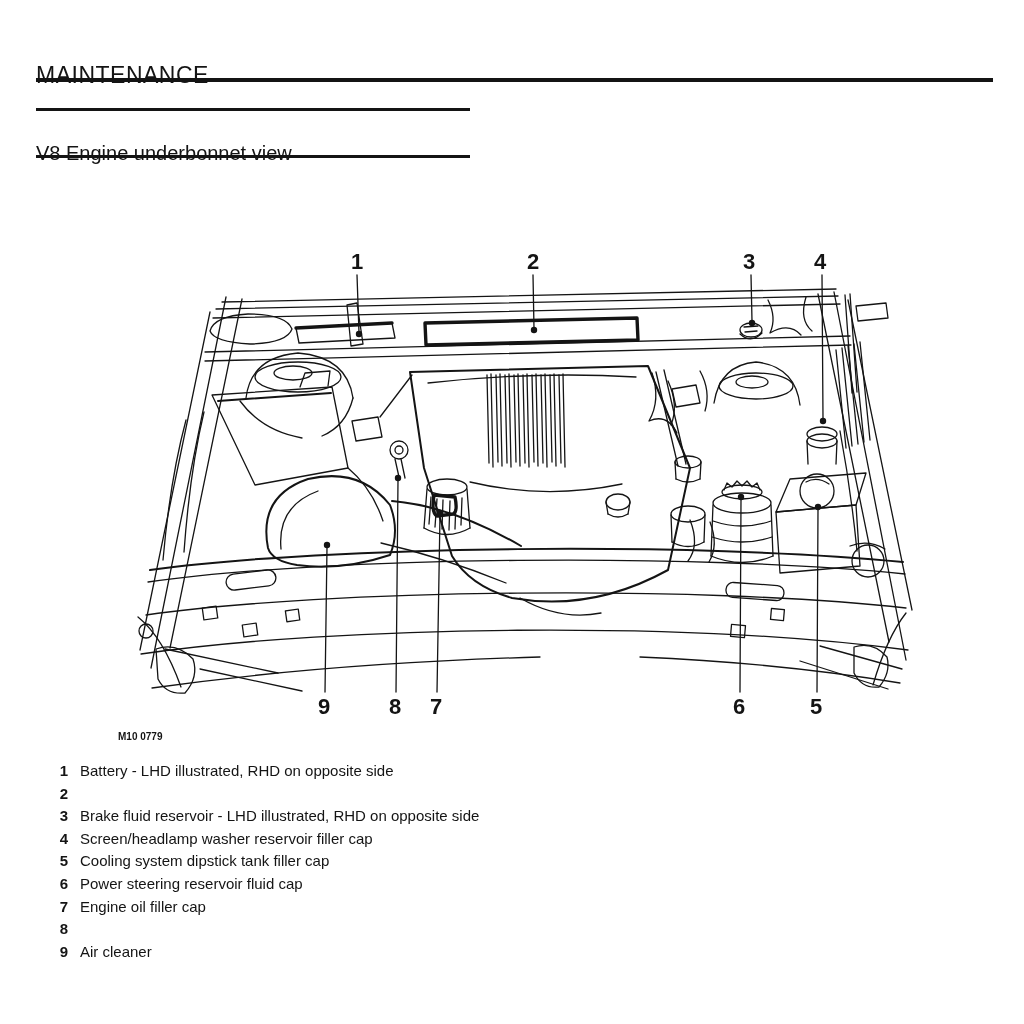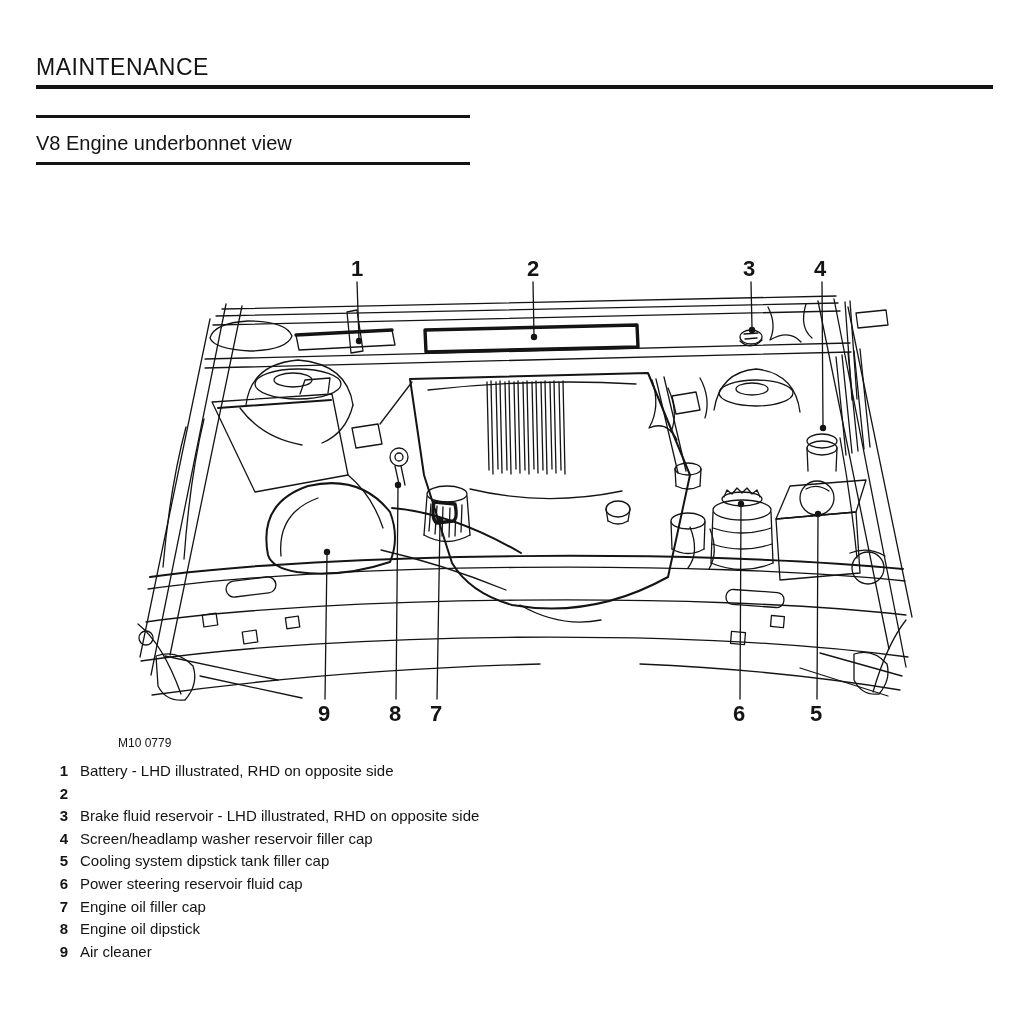--- a/index.html
+++ b/index.html
@@ -2,29 +2,29 @@
 <html style="--ink: #141414; --paper: #ffffff;"><head>
 <meta charset="utf-8">
 <style>
   html,body{margin:0;padding:0;}
   body{
     width:1024px;height:1024px;position:relative;overflow:hidden;
     background:var(--paper,#fff);color:var(--ink,#111);
     font-family:"Liberation Sans",sans-serif;
     -webkit-font-smoothing:antialiased;
   }
-  .abs{position:absolute;margin-top:7px;}
+  .abs{position:absolute;}
   #page-title{left:36px;top:49px;font-size:23px;line-height:23px;font-weight:400;letter-spacing:.5px;}
   .rule{background:var(--ink,#111);}
   #rule-top{left:36px;top:78px;width:957px;height:4px;}
   #rule-a{left:36px;top:108px;width:434px;height:3px;}
   #rule-b{left:36px;top:155px;width:434px;height:3px;}
   #section-title{left:36px;top:126px;font-size:20px;line-height:20px;font-weight:400;}
   #figure-wrap{left:120px;top:240px;width:800px;height:480px;}
-  #figure-caption{left:118px;top:729px;font-size:12px;line-height:15px;font-weight:400;}
+  #figure-caption{left:118px;top:729px;font-size:10px;line-height:15px;font-weight:700;}
   #legend{left:44px;top:760px;width:460px;list-style:none;margin:0;padding:0;}
   #legend li{
     display:grid;grid-template-columns:24px 412px;column-gap:12px;
     font-size:15px;line-height:22.6px;
   }
   #legend .num{font-weight:700;text-align:right;}
   svg *{vector-effect:none;}
   svg path,svg line,svg rect,svg circle,svg ellipse{
     fill:none;stroke:var(--ink,#111);stroke-width:1.3;
     stroke-linecap:round;stroke-linejoin:round;
@@ -305,19 +305,18 @@
   <li>
       <span class="num">6</span>
       <span class="txt">Power steering reservoir fluid cap</span>
     </li>
   <li>
       <span class="num">7</span>
       <span class="txt">Engine oil filler cap</span>
     </li>
   <li>
       <span class="num">8</span>
-      <span class="txt">Engine oil dipstick</span>
     </li>
   <li>
       <span class="num">9</span>
       <span class="txt">Air cleaner</span>
     </li>
 </ol>
 
 </body></html>

